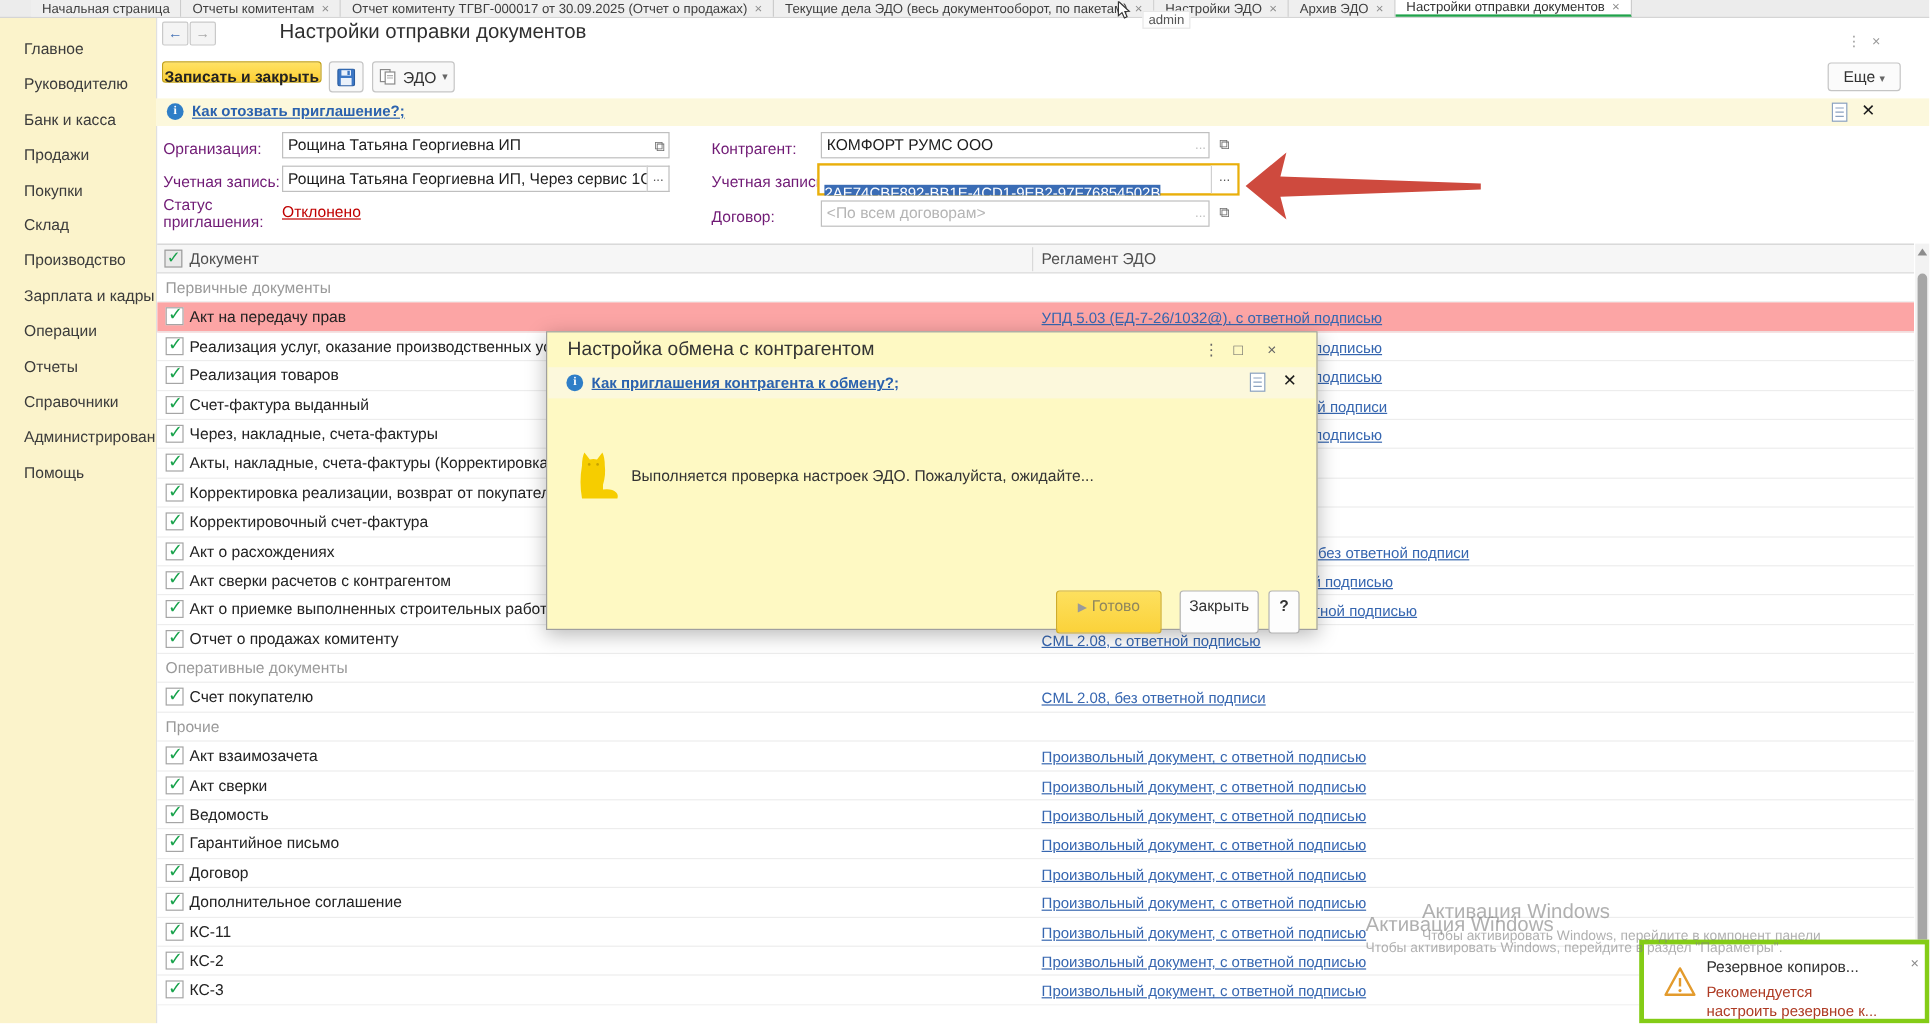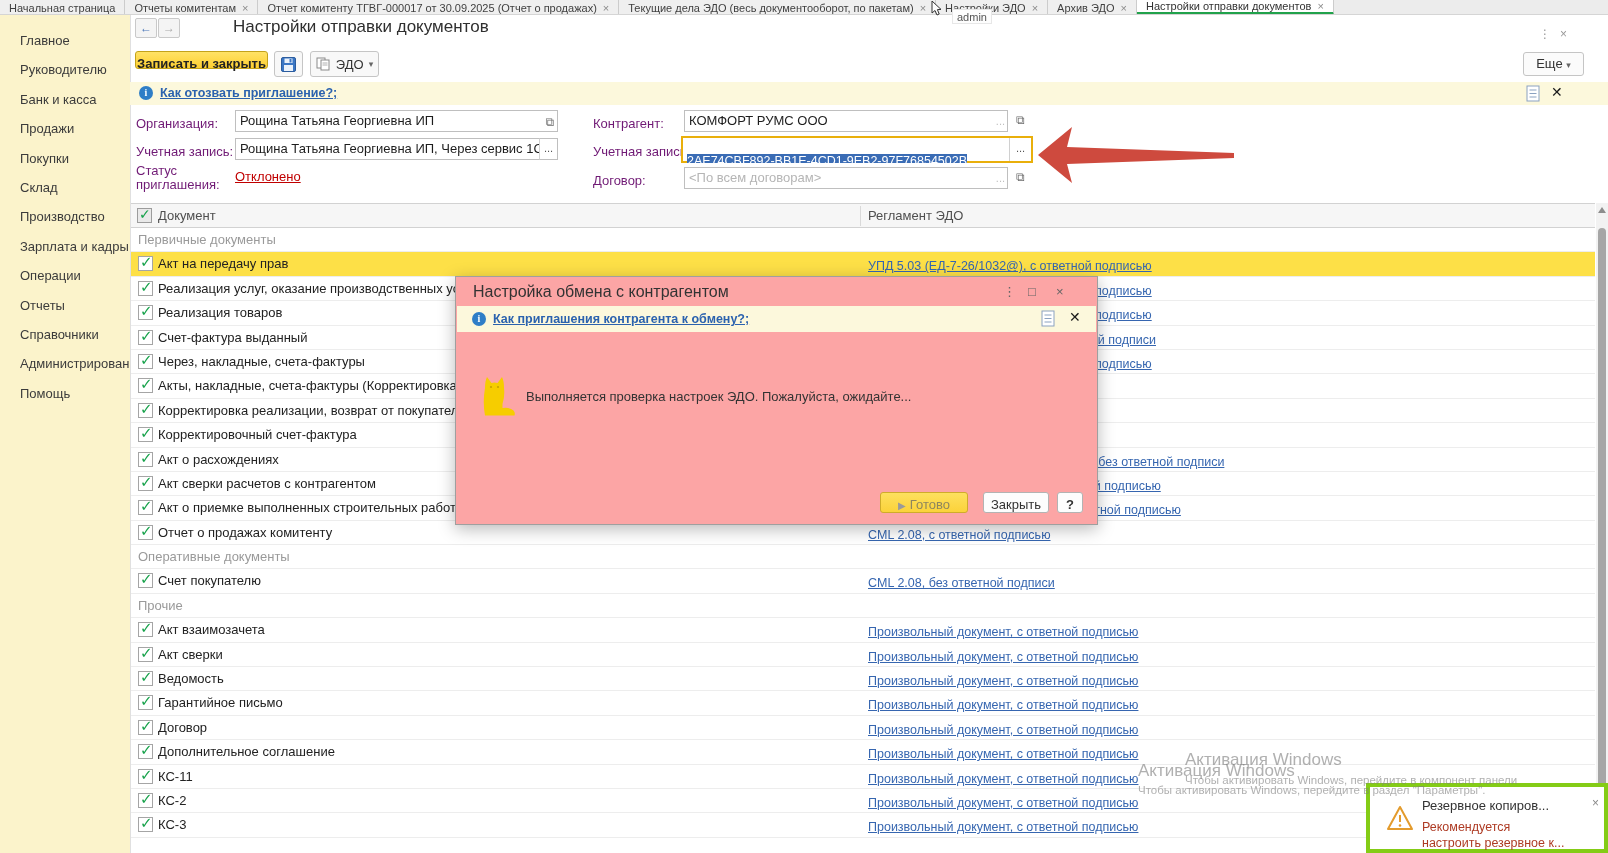--- a/index.html
+++ b/index.html
@@ -2,21 +2,21 @@
 <html><head>
 <meta charset="utf-8">
 <style>
   * { margin:0; padding:0; box-sizing:border-box; }
   html,body { background:#fff; }
   body { font-family:"Liberation Sans","DejaVu Sans",sans-serif; }
   .screen { position:relative; width:1608px; height:853px; overflow:hidden; background:#fff; }
 
   
   .tabbar { position:absolute; left:0; top:0; width:1608px; height:15px; background:#ececec;
-            border-bottom:1px solid #d5d5d5; display:flex; overflow:hidden; }
+            border-bottom:1px solid #d5d5d5; display:flex; overflow:hidden;padding-left:26px; }
   .tab { flex:0 0 auto; display:flex; align-items:center; gap:6px; padding:0 9px; height:15px;
          font-size:11px; color:#3f3f3f; background:#efefef; border-right:1px solid #cccccc; white-space:nowrap; }
   .tab.active { background:#ffffff; border-bottom:3px solid #21a24b; color:#333; }
   .tab-close { color:#8a8a8a; font-size:11px; }
   .cursor-icon { position:absolute; left:931px; top:1px; z-index:80; }
   .admin-tip { position:absolute; left:952px; top:9px; z-index:79; background:#fdfdfd; border:1px solid #e7e7e7;
                font-size:11px; color:#555; padding:0 4px; height:15px; line-height:14px; }
 
   
   .sidebar { position:absolute; left:0; top:15px; width:130px; height:838px; background:#fbf3cb; padding-top:11px; }
@@ -74,46 +74,46 @@
   .thead { position:absolute; left:131px; top:203px; width:1464px; height:25px; background:#f6f6f6;
            border-top:1px solid #d2d2d2; border-bottom:1px solid #d2d2d2; font-size:13px; color:#4f4f4f; }
   .thead .colname-doc { position:absolute; left:27px; top:4px; }
   .thead .colname-reg { position:absolute; left:737px; top:4px; }
   .thead .col-div { position:absolute; left:729px; top:2px; width:1px; height:20px; background:#d9d9d9; }
   .selall { position:absolute; left:6px; top:4px; width:15px; height:15px; background:#e9e9e9; border:1px solid #9c9c9c; }
   .selall::after { content:"✓"; position:absolute; left:1px; top:-3px; color:#17a24b; font-weight:bold; font-size:14px; }
 
   .tbody { position:absolute; left:131px; top:228px; width:1464px; height:610px; overflow:hidden; background:#fff; }
   .trow { position:relative; height:24.4px; border-bottom:1px solid #ededed; }
-  .trow.hl { background:#fde047; }
+  .trow.hl { background:#fca5a5; }
   .trow .cb { position:absolute; left:7px; top:4px; width:15px; height:15px; border:1px solid #a5a5a5; background:#fff; }
   .trow .cb.checked::after { content:"✓"; position:absolute; left:1px; top:-4px; color:#17a24b; font-weight:bold; font-size:15px; }
   .trow .doc-label { position:absolute; left:27px; top:4px; font-size:13px; color:#222; white-space:nowrap; }
   .trow.group .group-label { position:absolute; left:7px; top:4px; font-size:13px; color:#9a9a9a; white-space:nowrap; }
   .trow .reg { position:absolute; left:737px; top:4px; white-space:nowrap; }
   .reg-link { font-size:12.5px; color:#3666b0; text-decoration:underline; }
 
   .vscroll { position:absolute; left:1596px; top:203px; width:12px; height:650px; background:#f2f2f2; }
   .vscroll .up { position:absolute; left:2px; top:4px; width:0; height:0; border-left:4px solid transparent;
                  border-right:4px solid transparent; border-bottom:6px solid #8d8d8d; }
   .vscroll .thumb { position:absolute; left:2px; top:25px; width:8px; height:598px; background:#a6a6a6; border-radius:4px; }
 
   
-  .modal { position:absolute; left:455px; top:276px; width:643px; height:249px; background:#fca5a5;
+  .modal { position:absolute; left:455px; top:276px; width:643px; height:249px; background:#fef9c3;
            border:1px solid #9f9f9f; box-shadow:0 4px 16px rgba(0,0,0,.28); z-index:30; }
   .m-title { position:absolute; left:17px; top:6px; font-size:16px; color:#333; }
   .m-ctl { position:absolute; top:7px; font-size:13px; color:#666; }
   .m-infobar { position:absolute; left:1px; top:29px; width:639px; height:26px; background:#fcf8dc; }
   .m-infobar .i-circle { left:15px; top:6px; }
   .m-infobar .ibar-link { left:36px; top:6px; }
   .m-doc { position:absolute; left:584px; top:4px; }
   .m-x { position:absolute; left:612px; top:3px; font-size:14px; font-weight:900; color:#1a1a1a; }
   .m-msg { position:absolute; left:70px; top:112px; font-size:13px; color:#333; }
   .m-cat { position:absolute; left:18px; top:94px; }
-  .m-btn { position:absolute; top:215px; height:21px; border-radius:3px; font-size:13px; text-align:center; line-height:23px; }
+  .m-btn { position:absolute; top:215px; height:36px; border-radius:3px; font-size:13px; text-align:center; line-height:23px; }
   .m-done { left:424px; width:88px; background:linear-gradient(#fde05e,#fbd23a); border:1px solid #cfac2a; color:#8e865e; }
   .m-done .play { color:#9a9a9a; font-size:10px; margin-right:4px; }
   .m-close { left:527px; width:66px; background:#fdfdfd; border:1px solid #b3b3b3; color:#333; }
   .m-help { left:601px; width:26px; background:#fdfdfd; border:1px solid #b3b3b3; color:#333; font-weight:bold; }
 
   
   .wm { position:absolute; color:rgba(128,128,128,.62); z-index:60; white-space:nowrap; }
   .wm.t { font-size:17px; }
   .wm.b { font-size:11.5px; }
 

